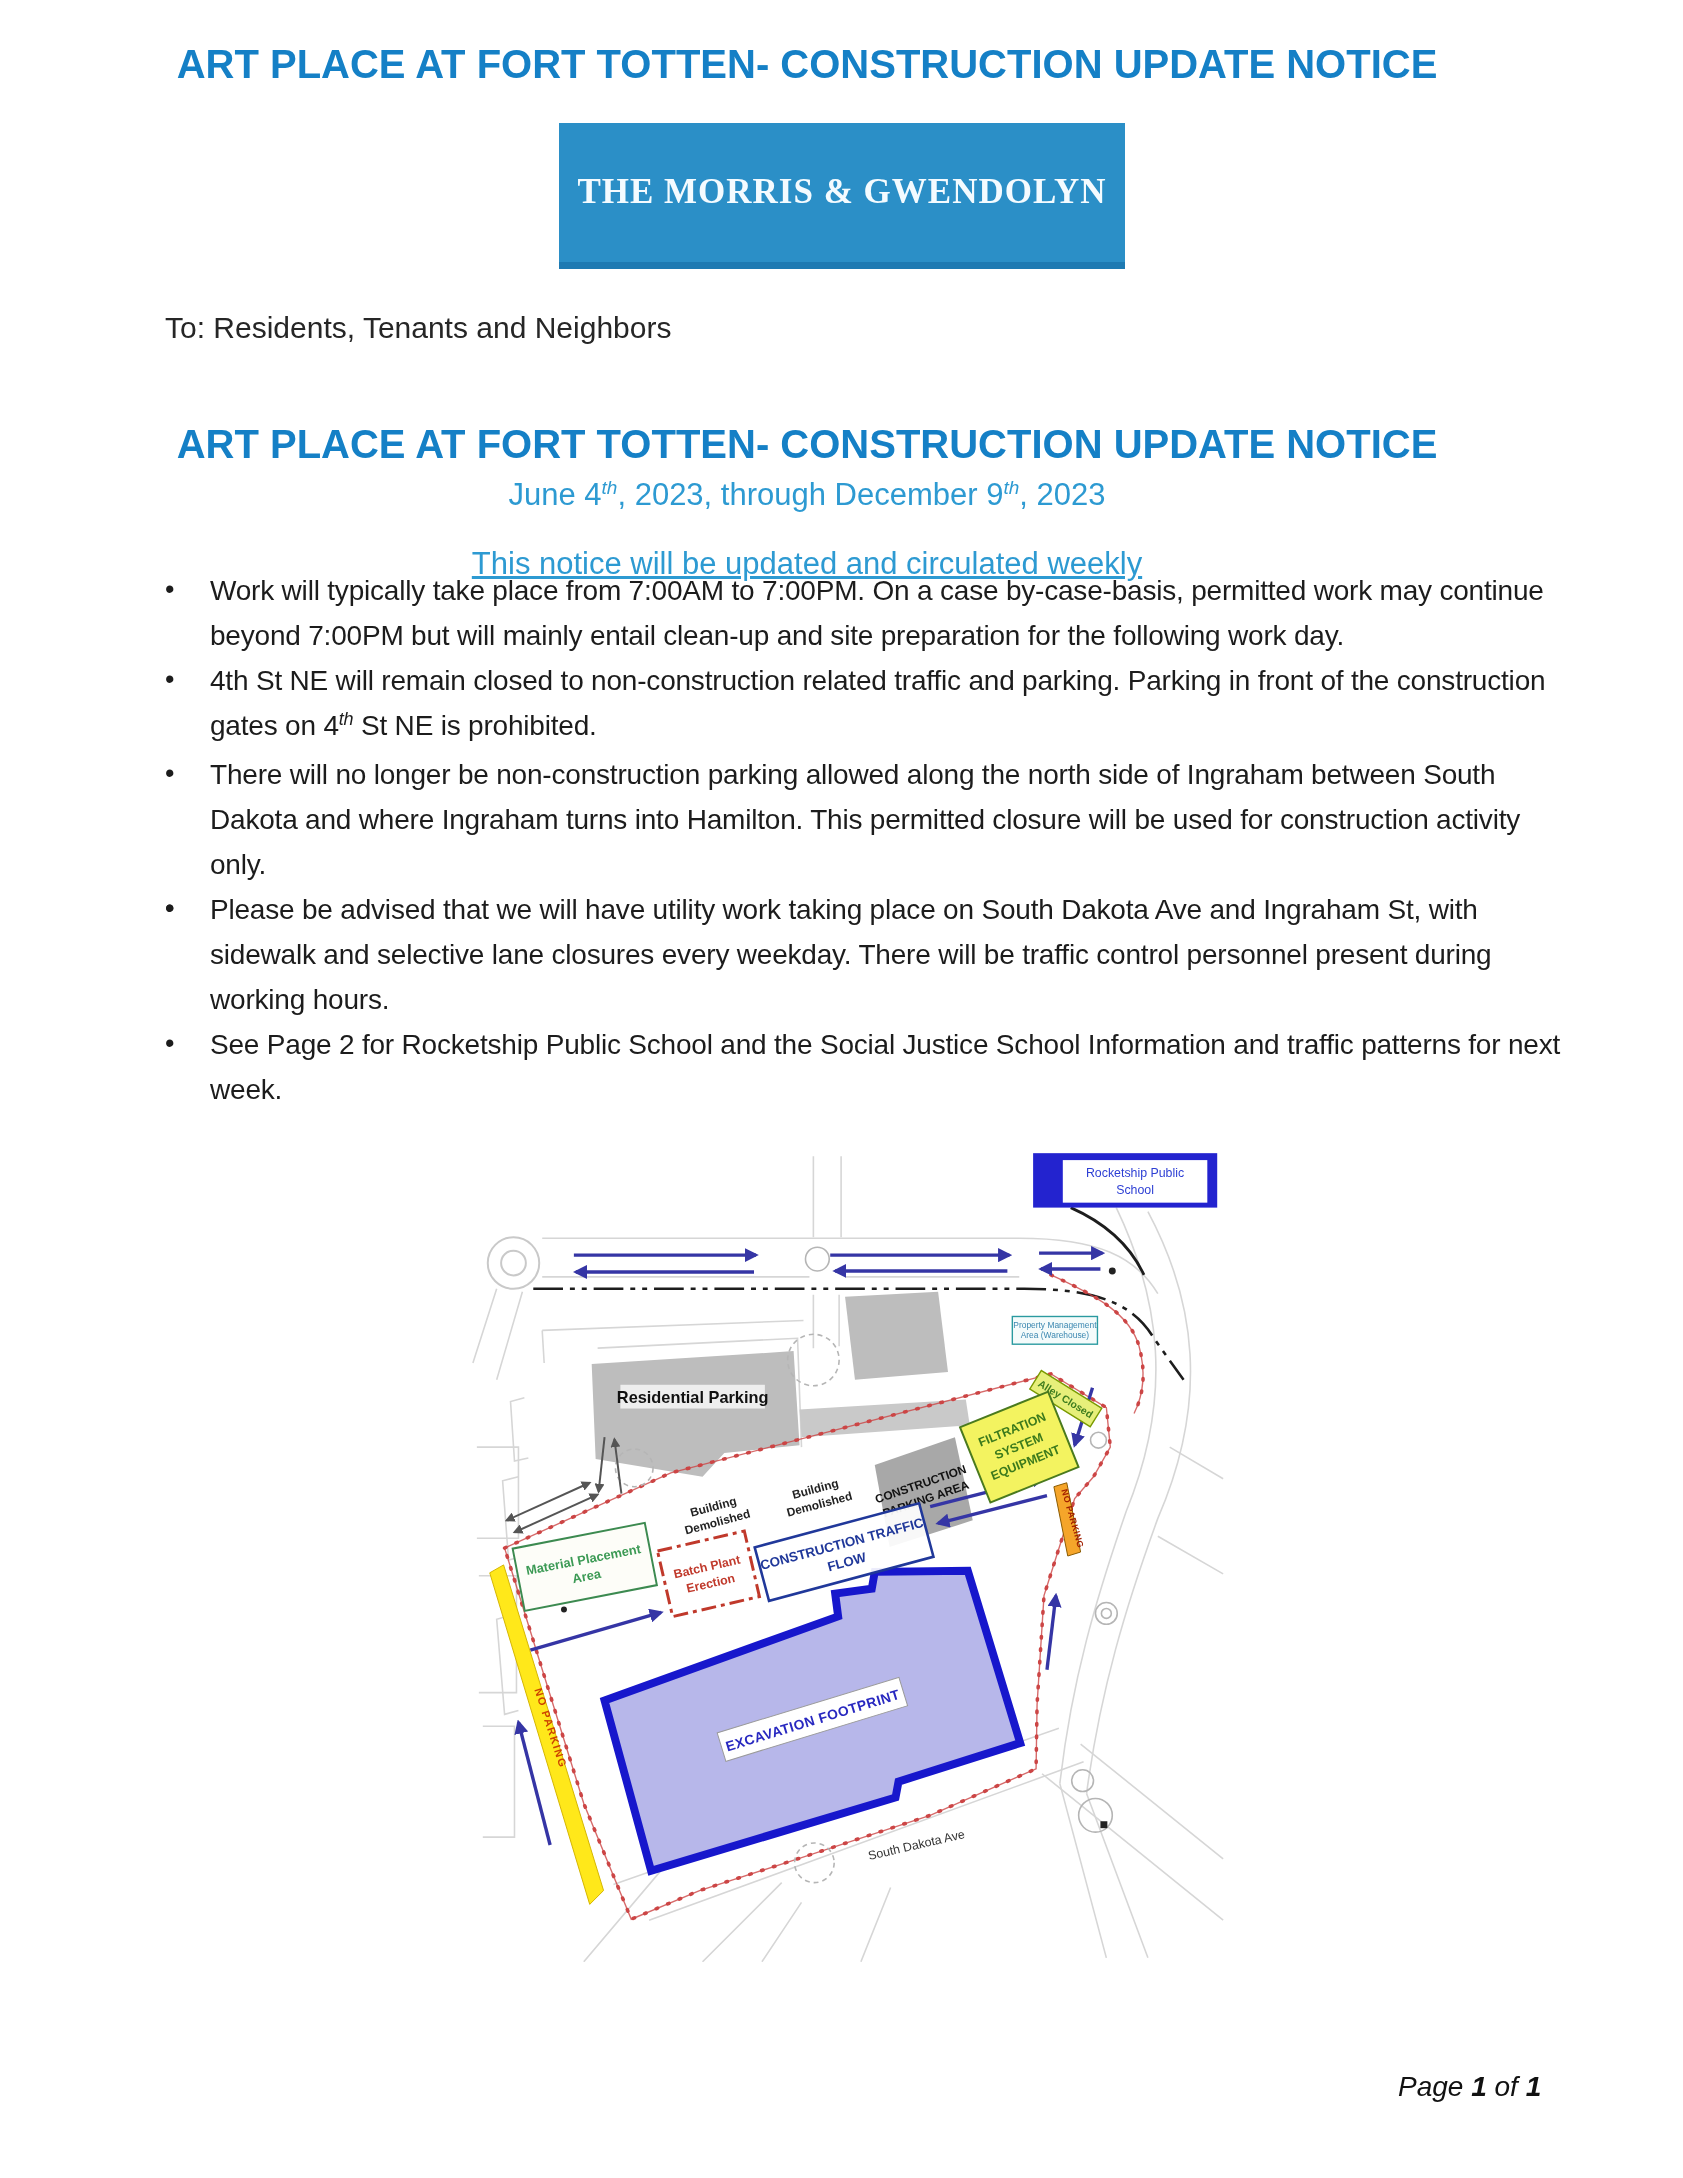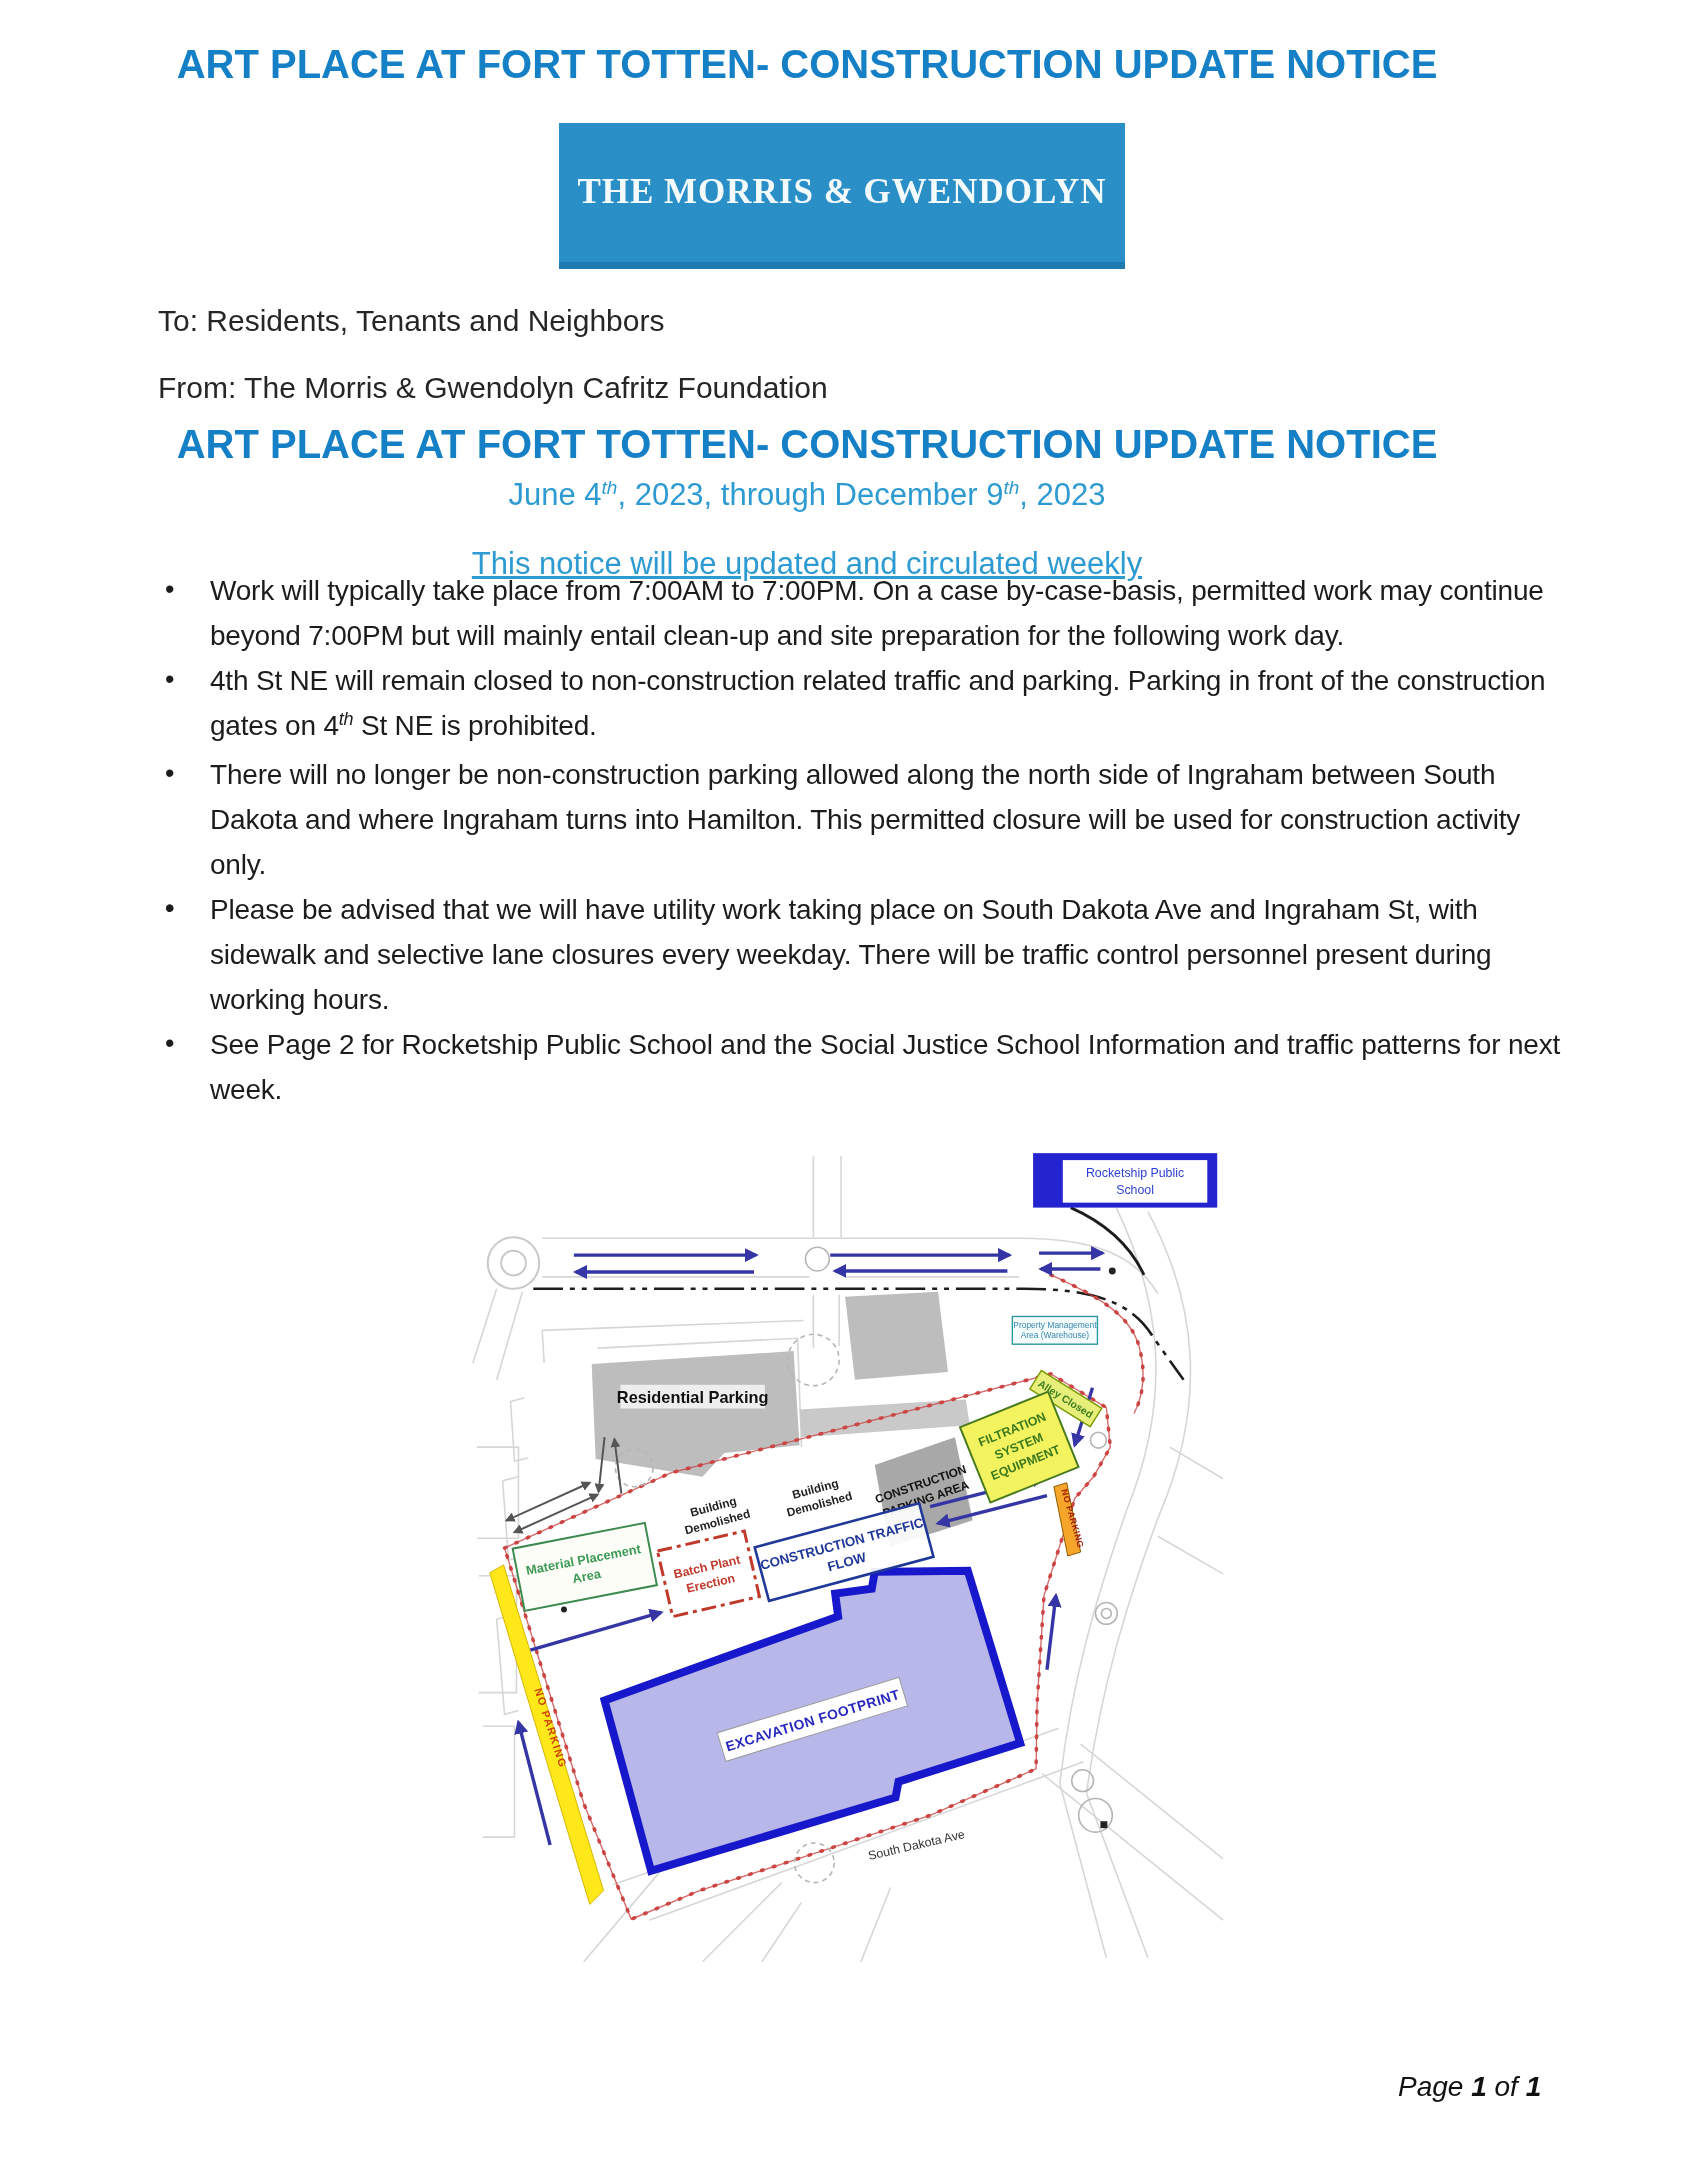--- a/index.html
+++ b/index.html
@@ -8,21 +8,21 @@
 
   .doc-title{position:absolute;top:42px;left:0;width:100%;margin:0;text-align:center;
              font-size:40px;font-weight:bold;color:#1580c6;letter-spacing:0;}
 
   .logo{position:absolute;left:559px;top:123px;width:566px;height:139px;background:#2b8fc7;
         border-bottom:7px solid #1e7ab2;display:flex;flex-direction:column;justify-content:center;
         align-items:center;}
   .logo .logo-line{font-family:"Liberation Serif",serif;font-weight:bold;color:#f4fbff;
         font-size:35px;line-height:1.05;letter-spacing:1px;white-space:nowrap;}
 
-  .letter-line{position:absolute;left:149px;margin:9px;font-size:30px;color:#262626;}
+  .letter-line{position:absolute;left:149px;margin:16px;font-size:30px;color:#262626;}
   .to-line{top:295px;}
   .from-line{top:362px;}
 
   .notice-title{position:absolute;top:422px;left:0;width:100%;margin:0;text-align:center;
                 font-size:40px;font-weight:bold;color:#1580c6;}
   .notice-sub{position:absolute;left:0;width:100%;margin:0;text-align:center;
               font-size:31px;color:#2d9ad2;}
   .date-line{top:477px;}
   .weekly-line{top:546px;text-decoration:underline;}
   .sup{font-size:19px;position:relative;top:-11px;font-style:italic;}
@@ -44,21 +44,20 @@
 
 <div class="page">
 
   <h1 class="doc-title">ART PLACE AT FORT TOTTEN- CONSTRUCTION UPDATE NOTICE</h1>
 
   <div class="logo">
     <div class="logo-line">THE MORRIS &amp; GWENDOLYN</div>
   </div>
 
   <p class="letter-line to-line">To: Residents, Tenants and Neighbors</p>
-  <p class="letter-line from-line">From: The Morris &amp; Gwendolyn Cafritz Foundation</p>
 
   <h2 class="notice-title">ART PLACE AT FORT TOTTEN- CONSTRUCTION UPDATE NOTICE</h2>
 
   <p class="notice-sub date-line"><span>June 4</span><span class="sup">th</span><span>, 2023, through December 9</span><span class="sup">th</span><span>, 2023</span></p>
 
   <p class="notice-sub weekly-line">This notice will be updated and circulated weekly</p>
 
   <ul class="bullets">
     <li><span class="bul">•</span><span>Work will typically take place from 7:00AM to 7:00PM. On a case by-case-basis, permitted work may continue beyond 7:00PM but will mainly entail clean-up and site preparation for the following work day.</span></li>
     <li><span class="bul">•</span><span>4th St NE will remain closed to non-construction related traffic and parking. Parking in front of the construction gates on 4</span><span class="sup">th</span><span> St NE is prohibited.</span></li>

